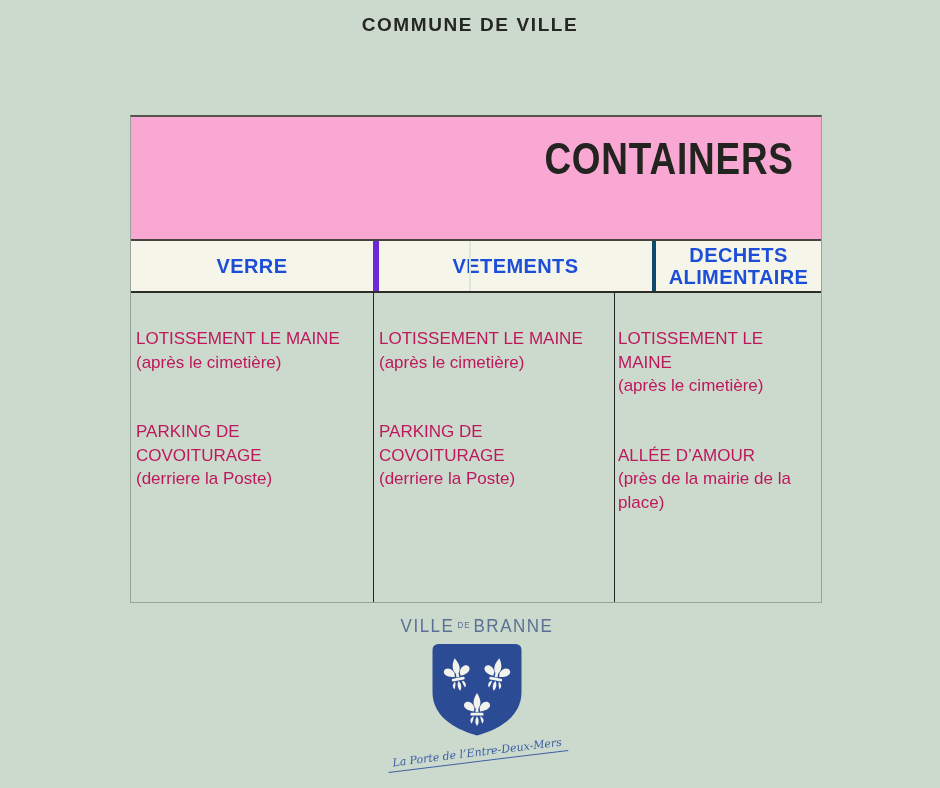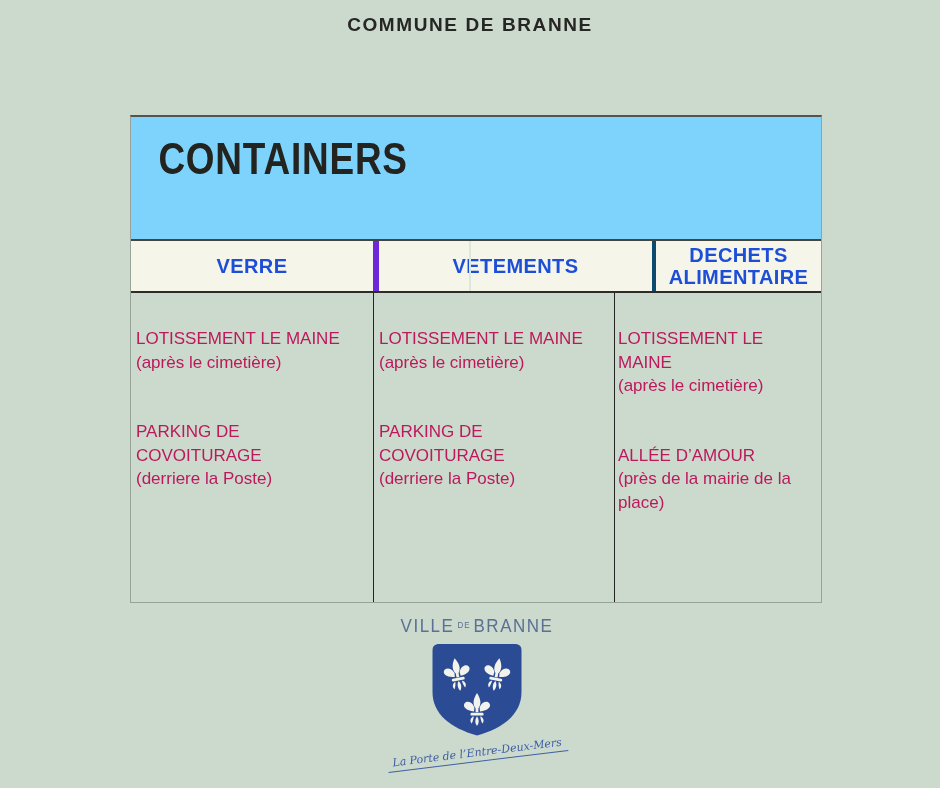--- a/index.html
+++ b/index.html
@@ -35,23 +35,23 @@
     height: 488px;
     border-top: 2px solid #54544c;
     border-left: 1px solid #97a298;
     border-right: 1px solid #97a298;
     border-bottom: 1px solid #97a298;
     display: flex;
     flex-direction: column;
   }
   .title-band {
     height: 124px;
-    background: #7dd3fc;
+    background: #f9a8d4;
     border-bottom: 2px solid #45453f;
-    text-align: left;
+    text-align: right;
   }
   .title-band .big-title {
     display: inline-block;
     margin-top: 16px;
     font-size: 45px;
     font-weight: 900;
     letter-spacing: 1px;
     color: #23231f;
     transform: scaleX(0.82);
     transform-origin: center top;
@@ -135,21 +135,21 @@
     padding: 0 5px 2px 5px;
     transform: rotate(-7deg);
     white-space: nowrap;
   }
 </style>
 </head>
 <body>
 
 <div class="page">
 
-  <div class="page-title">COMMUNE DE BRANNE</div>
+  <div class="page-title">COMMUNE DE VILLE</div>
 
   <div class="containers-table">
 
     <div class="title-band">
       <span class="big-title">CONTAINERS</span>
     </div>
 
     <div class="header-row">
       <div class="hcell c1">VERRE</div>
       <div class="hcell c2">VETEMENTS</div>

